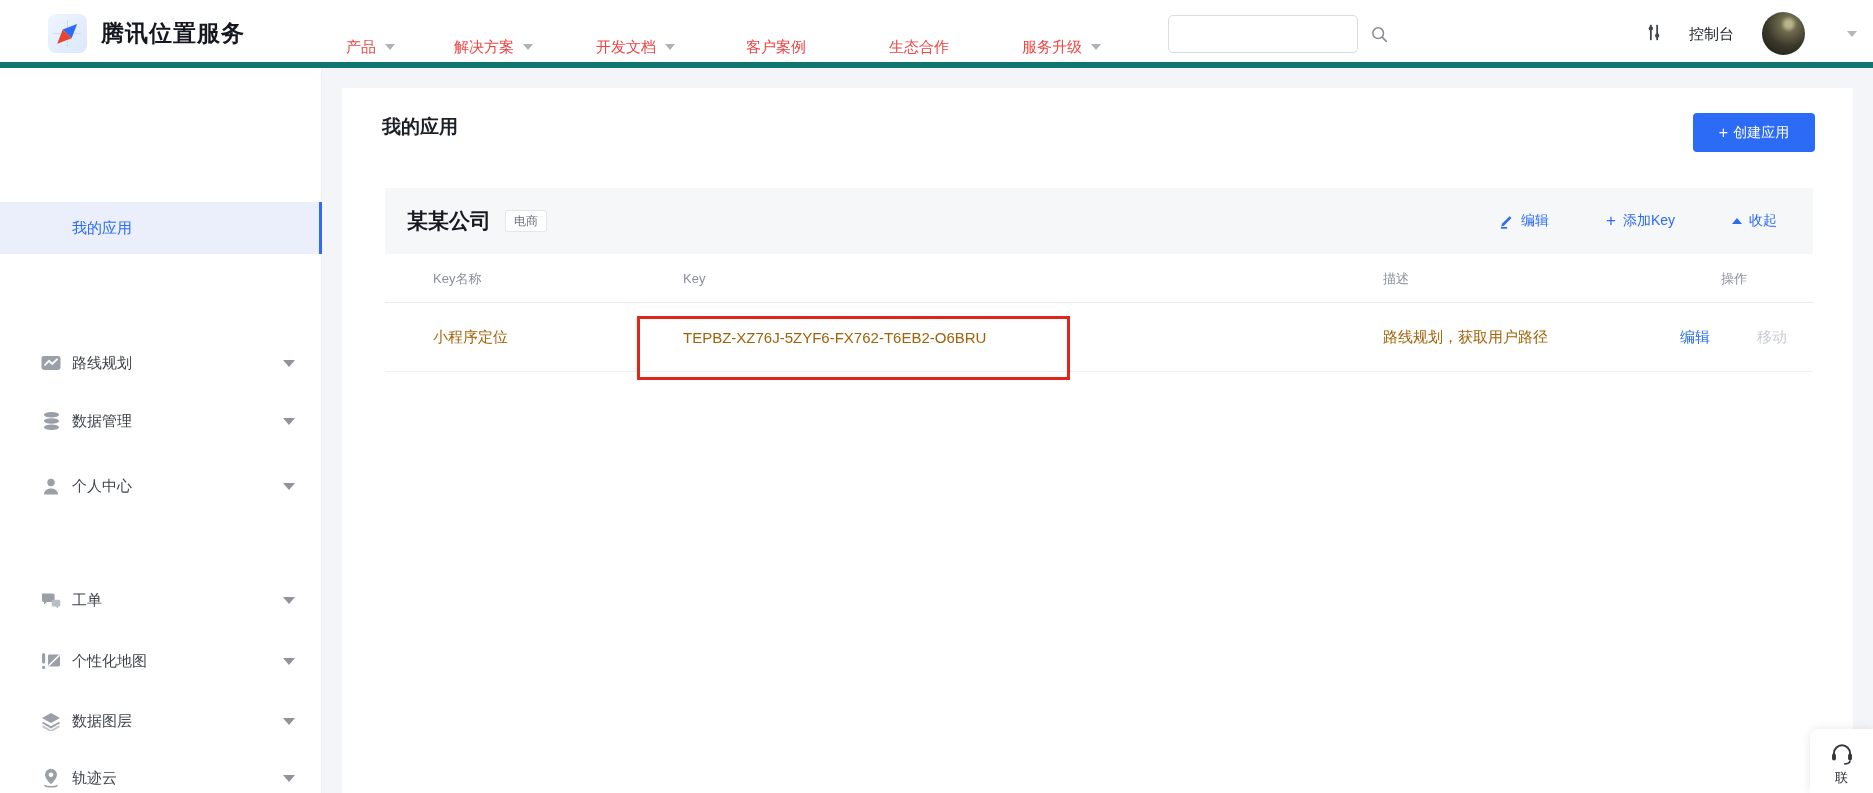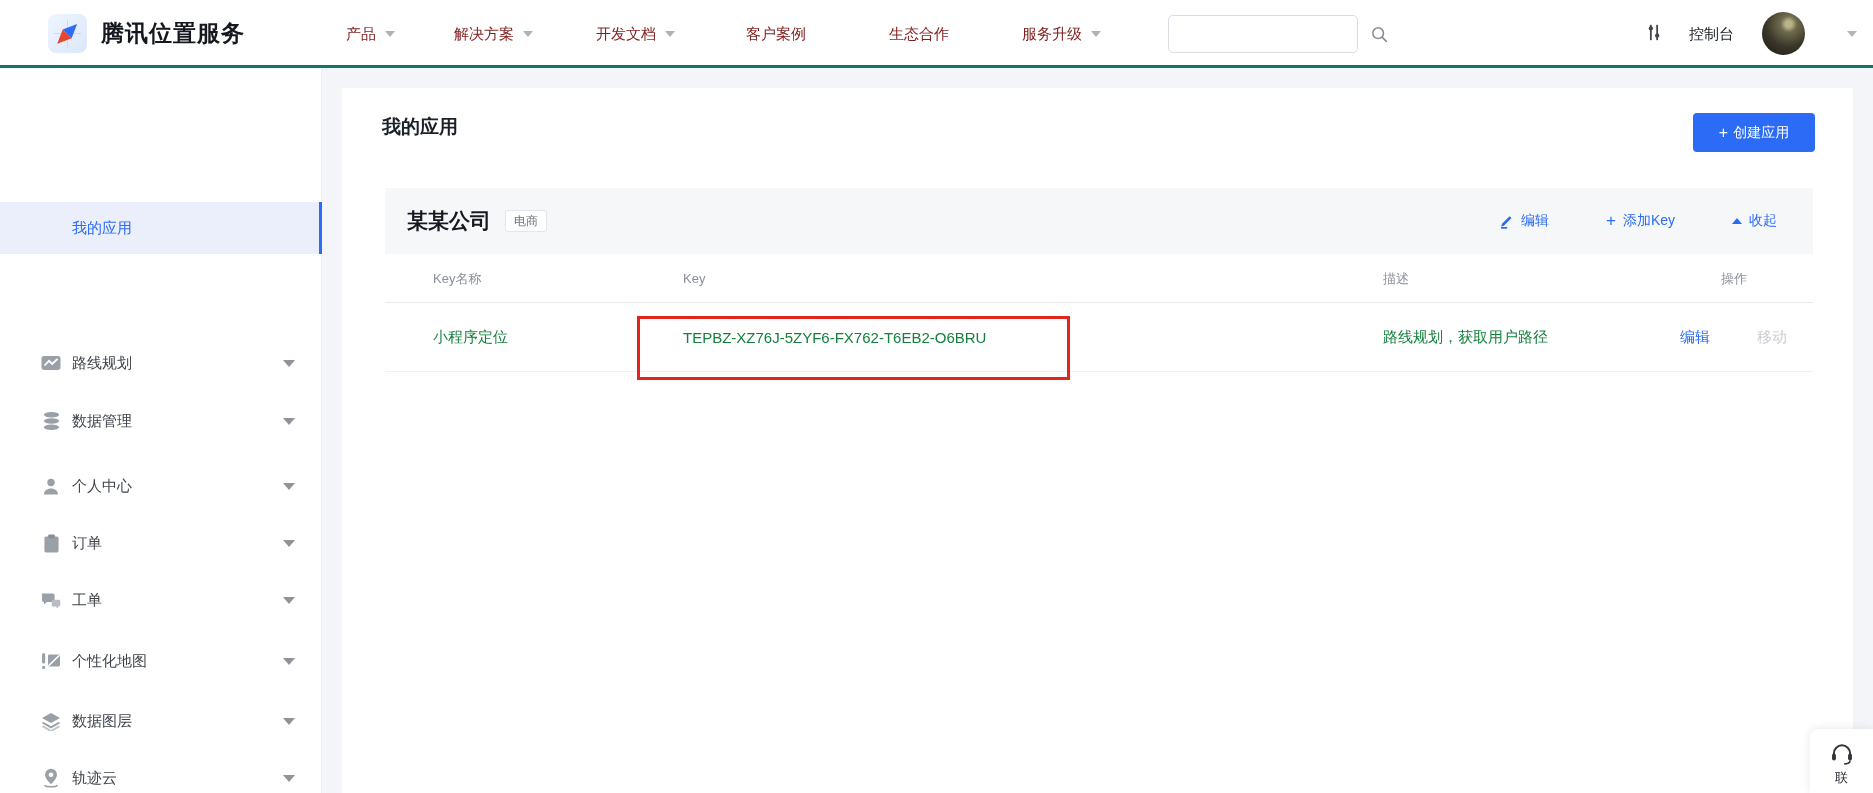--- a/index.html
+++ b/index.html
@@ -1,25 +1,25 @@
 <!DOCTYPE html>
 <html><head>
 <meta charset="utf-8">
 <style>
   * { margin:0; padding:0; box-sizing:border-box; }
   html,body { width:1873px; height:793px; }
   body { font-family:"Liberation Sans","DejaVu Sans",sans-serif; background:#fff; }
   #page { position:relative; width:1873px; height:793px; overflow:hidden; background:#fff; }
 
   
-  .navbar { position:absolute; left:0; top:0; width:1873px; height:68px; background:#fff; border-bottom:3px solid #0f766e; z-index:30; }
+  .navbar { position:absolute; left:0; top:0; width:1873px; height:68px; background:#fff; border-bottom:6px solid #0f766e; z-index:30; }
   .logo { position:absolute; left:48px; top:14px; display:flex; align-items:center; }
   .logo-icon { width:39px; height:39px; border-radius:8px; background:linear-gradient(135deg,#eef5ff,#dbe7fa); display:flex; align-items:center; justify-content:center; }
   .logo-title { margin-left:14px; font-size:23px; font-weight:700; color:#15181e; letter-spacing:1px; }
-  .nav-item { position:absolute; top:0; height:68px; display:flex; align-items:center; font-size:15px; color:#7f1d1d; cursor:pointer; }
+  .nav-item { position:absolute; top:13px; height:68px; display:flex; align-items:center; font-size:15px; color:#ef4444; cursor:pointer; }
   .nav-caret { margin-left:9px; width:0; height:0; border-left:5px solid transparent; border-right:5px solid transparent; border-top:6px solid #aeb2b9; }
   .search-box { position:absolute; left:1168px; top:15px; width:190px; height:38px; border:1px solid #d9dde3; border-radius:5px; background:#fff; display:flex; align-items:center; }
   .search-box input { border:none; outline:none; background:transparent; flex:1; height:100%; padding:0 8px 0 12px; font-size:14px; color:#333; }
   .search-icon { margin-right:11px; display:flex; }
   .console { position:absolute; left:1645px; top:0; height:68px; display:flex; align-items:center; cursor:pointer; }
   .console-label { margin-left:26px; font-size:15px; color:#23272d; }
   .avatar { position:absolute; left:1762px; top:12px; width:43px; height:43px; border-radius:50%;
             background:radial-gradient(circle at 62% 28%, #b8b487 0 8%, #6f6b4e 20%, #3a372a 55%, #191711 100%); cursor:pointer; }
   .avatar-caret { position:absolute; left:1847px; top:31px; width:0; height:0; border-left:5px solid transparent; border-right:5px solid transparent; border-top:6px solid #b3b7bd; cursor:pointer; }
 
@@ -50,21 +50,21 @@
   .header-actions { position:absolute; right:36px; top:0; height:66px; display:flex; align-items:center; }
   .hdr-action { display:flex; align-items:center; color:#2c6bf6; font-size:14px; cursor:pointer; }
   .hdr-action + .hdr-action { margin-left:57px; }
   .hdr-action .gap { width:7px; }
   .plus-glyph { font-size:17px; line-height:14px; }
   .collapse-caret { width:0; height:0; border-left:5px solid transparent; border-right:5px solid transparent; border-bottom:6px solid #2c6bf6; margin-right:7px; }
 
   .thead { position:relative; width:1428px; height:49px; border-bottom:1px solid #e8eaed; }
   .th { position:absolute; top:0; height:49px; display:flex; align-items:center; font-size:13px; color:#8a8f9b; }
   .trow { position:relative; width:1428px; height:69px; border-bottom:1px solid #eef0f2; }
-  .td { position:absolute; top:0; height:69px; display:flex; align-items:center; font-size:15px; color:#15803d; }
+  .td { position:absolute; top:0; height:69px; display:flex; align-items:center; font-size:15px; color:#a16207; }
   .col-keyname { left:48px; }
   .col-key { left:298px; }
   .col-desc { left:998px; }
   .col-ops { left:1336px; }
   .row-edit { left:1295px; color:#2c6bf6; cursor:pointer; }
   .row-move { left:1372px; color:#c8ccd2; }
 
   .red-annotation { position:absolute; left:637px; top:316px; width:433px; height:64px; border:3px solid #e0251b; z-index:15; pointer-events:none; }
 
   
@@ -189,30 +189,20 @@
       <span class="side-icon">
         <svg width="18" height="19" viewBox="0 0 20 20">
           <circle cx="10" cy="5.6" r="4.1" fill="#9aa0a8"></circle>
           <path d="M2.2 19c0-4.4 3.5-6.8 7.8-6.8s7.8 2.4 7.8 6.8z" fill="#9aa0a8"></path>
         </svg>
       </span>
       <span class="side-label">个人中心</span>
       <span class="side-caret"></span>
     </div>
 
-    <div class="side-item" style="top:455px">
-      <span class="side-icon">
-        <svg width="17" height="19" viewBox="0 0 18 20">
-          <rect x="1.5" y="2.5" width="15" height="17" rx="1.8" fill="#9aa0a8"></rect>
-          <rect x="5.5" y="0.5" width="7" height="4" rx="1.2" fill="#878d96"></rect>
-        </svg>
-      </span>
-      <span class="side-label">订单</span>
-      <span class="side-caret"></span>
-    </div>
 
     <div class="side-item" style="top:512px">
       <span class="side-icon">
         <svg width="20" height="18" viewBox="0 0 20 18">
           <path d="M1 2.5h11a1.6 1.6 0 011.6 1.6v5.2a1.6 1.6 0 01-1.6 1.6H6l-3 2.6v-2.6H2.6A1.6 1.6 0 011 9.3z" fill="#9aa0a8"></path>
           <path d="M12 8.8h6a1.3 1.3 0 011.3 1.3v4a1.3 1.3 0 01-1.3 1.3h-1v2.1l-2.6-2.1H12a1.3 1.3 0 01-1.3-1.3v-4A1.3 1.3 0 0112 8.8z" fill="#b9bec5"></path>
         </svg>
       </span>
       <span class="side-label">工单</span>
       <span class="side-caret"></span>

